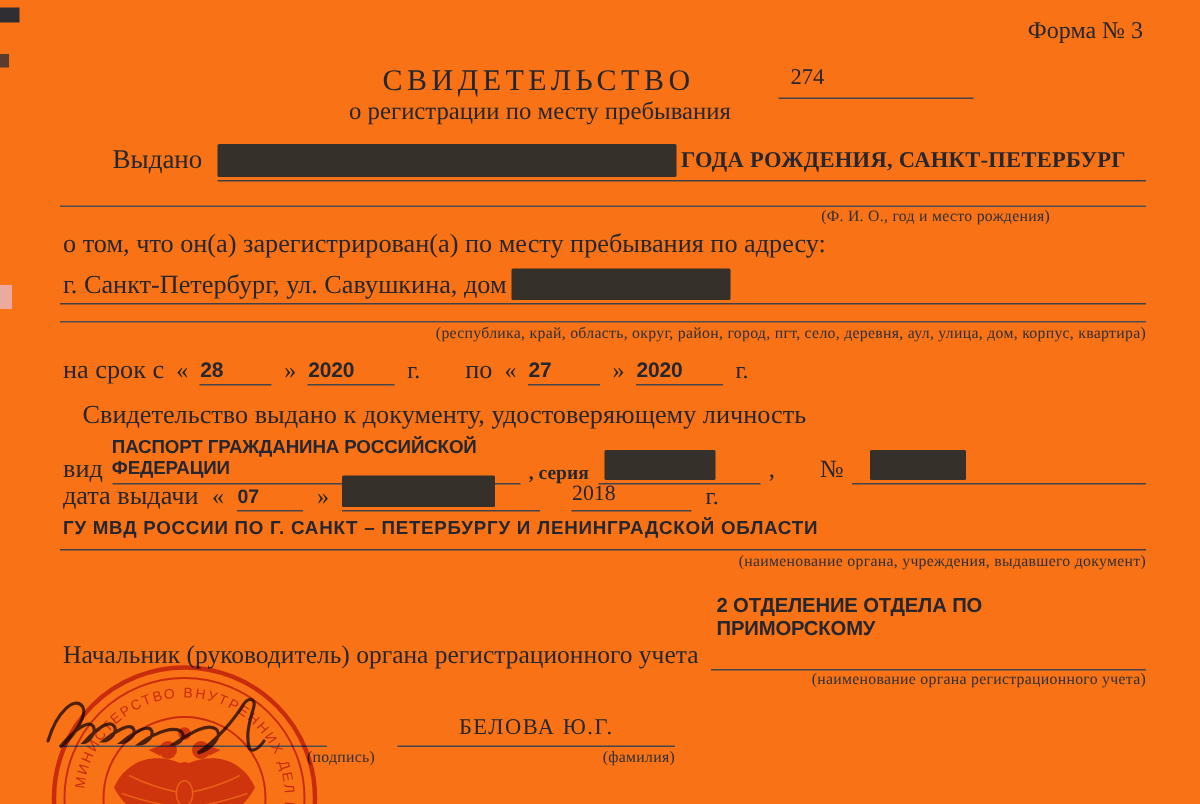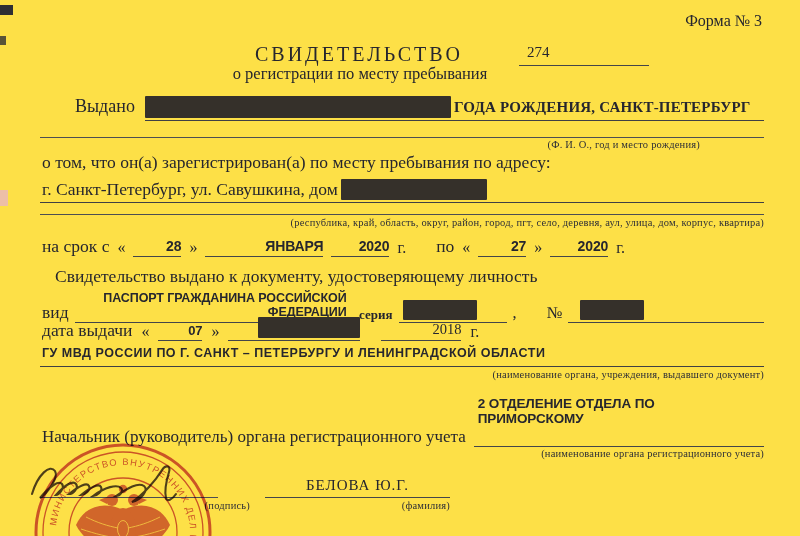--- a/index.html
+++ b/index.html
@@ -1,23 +1,23 @@
 <!DOCTYPE html>
 <html><head>
 <meta charset="utf-8">
 <style>
   html,body{margin:0;padding:0;background:#e8e8e8;}
   .page{
-    position:relative;width:800px;height:536px;background:#fde047;
+    position:relative;width:800px;height:536px;background:#f97316;
     font-family:"Liberation Serif",serif;color:#26262e;overflow:hidden;
   }
   .abs{position:absolute;}
   .body-text{font-size:17.5px;}
   .caption{font-size:10.5px;text-align:right;letter-spacing:.2px;color:#2e2f36;}
-  .fld{border-bottom:1.4px solid #43454a;display:inline-block;text-align:right;}
+  .fld{border-bottom:1.4px solid #43454a;display:inline-block;text-align:left;}
   .filled{font-family:"Liberation Sans",sans-serif;font-weight:700;font-size:13px;letter-spacing:-0.1px;}
   .redact{background:#35302a;display:inline-block;height:21px;border-radius:1px;vertical-align:bottom;}
   .rule{border-bottom:1.2px solid #4c4e52;}
   .flex{display:flex;align-items:flex-end;}
   .stamp-svg{filter:blur(.35px);mix-blend-mode:multiply;opacity:.92;}
   .sig-svg{mix-blend-mode:multiply;}
   .artifact{background:#2f2f33;}
 </style>
 </head>
 <body>
@@ -48,21 +48,20 @@
     <span class="redact" style="width:146px;height:21px;margin-left:3px;"></span>
   </div>
   <div class="abs rule" style="left:40px;top:214px;width:724px;height:0;"></div>
   <div class="abs caption" style="left:40px;top:217px;width:724px;">(республика, край, область, округ, район, город, пгт, село, деревня, аул, улица, дом, корпус, квартира)</div>
 
   <div class="abs flex" style="left:42px;top:236px;gap:8px;">
     <span class="body-text">на срок с</span>
     <span style="font-size:16px;">«</span>
     <span class="fld filled" style="width:48px;font-size:14px;padding-bottom:2px;">28</span>
     <span style="font-size:16px;">»</span>
-    <span class="fld filled" style="width:118px;font-size:14px;padding-bottom:2px;">ЯНВАРЯ</span>
     <span class="fld filled" style="width:58px;font-size:14px;padding-bottom:2px;">2020</span>
     <span style="font-size:16px;">г.</span>
     <span style="width:14px;"></span>
     <span class="body-text">по</span>
     <span style="font-size:16px;">«</span>
     <span class="fld filled" style="width:48px;font-size:14px;padding-bottom:2px;">27</span>
     <span style="font-size:16px;">»</span>
     <span class="fld filled" style="width:58px;font-size:14px;padding-bottom:2px;">2020</span>
     <span style="font-size:16px;">г.</span>
   </div>

